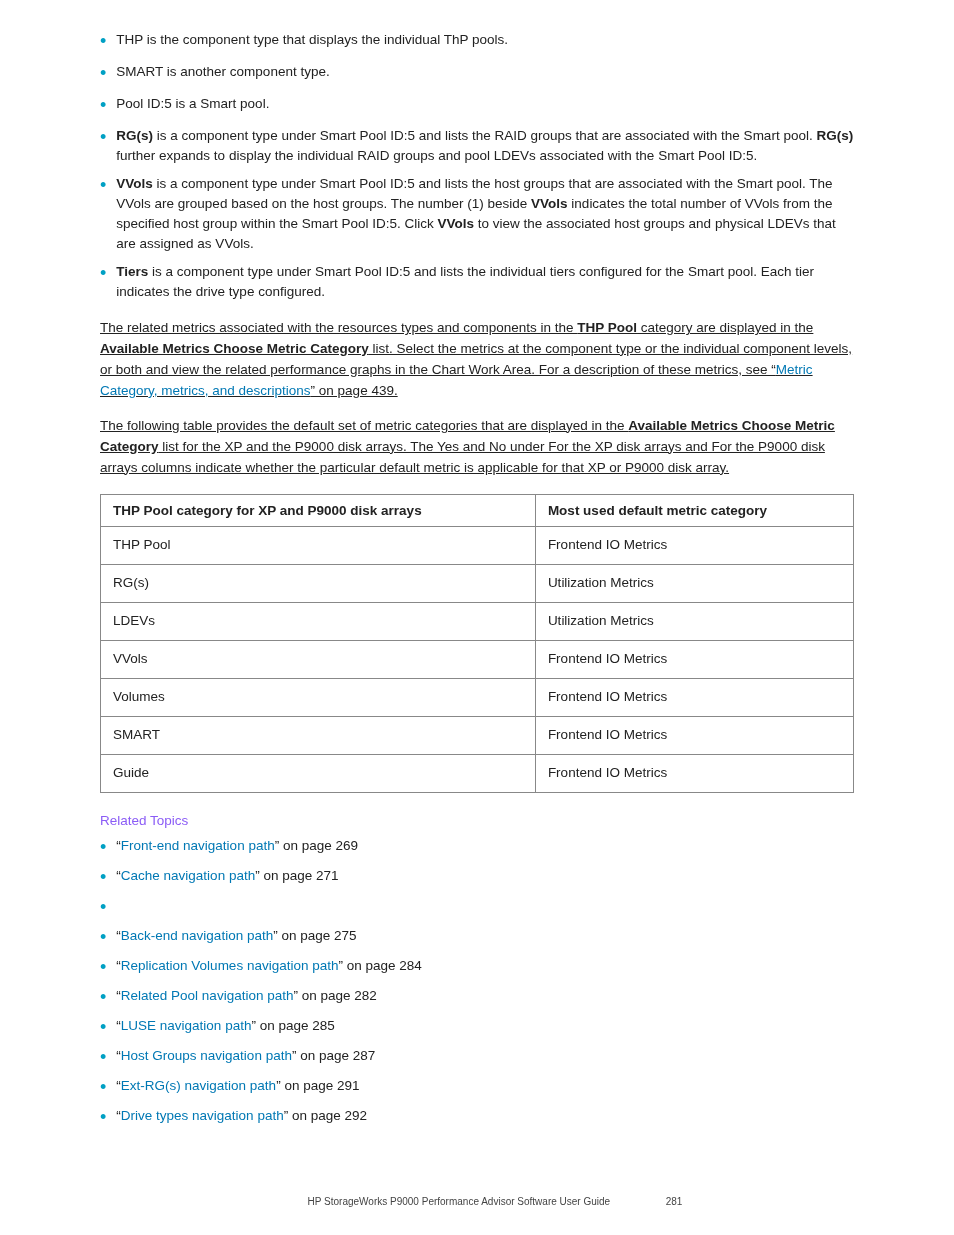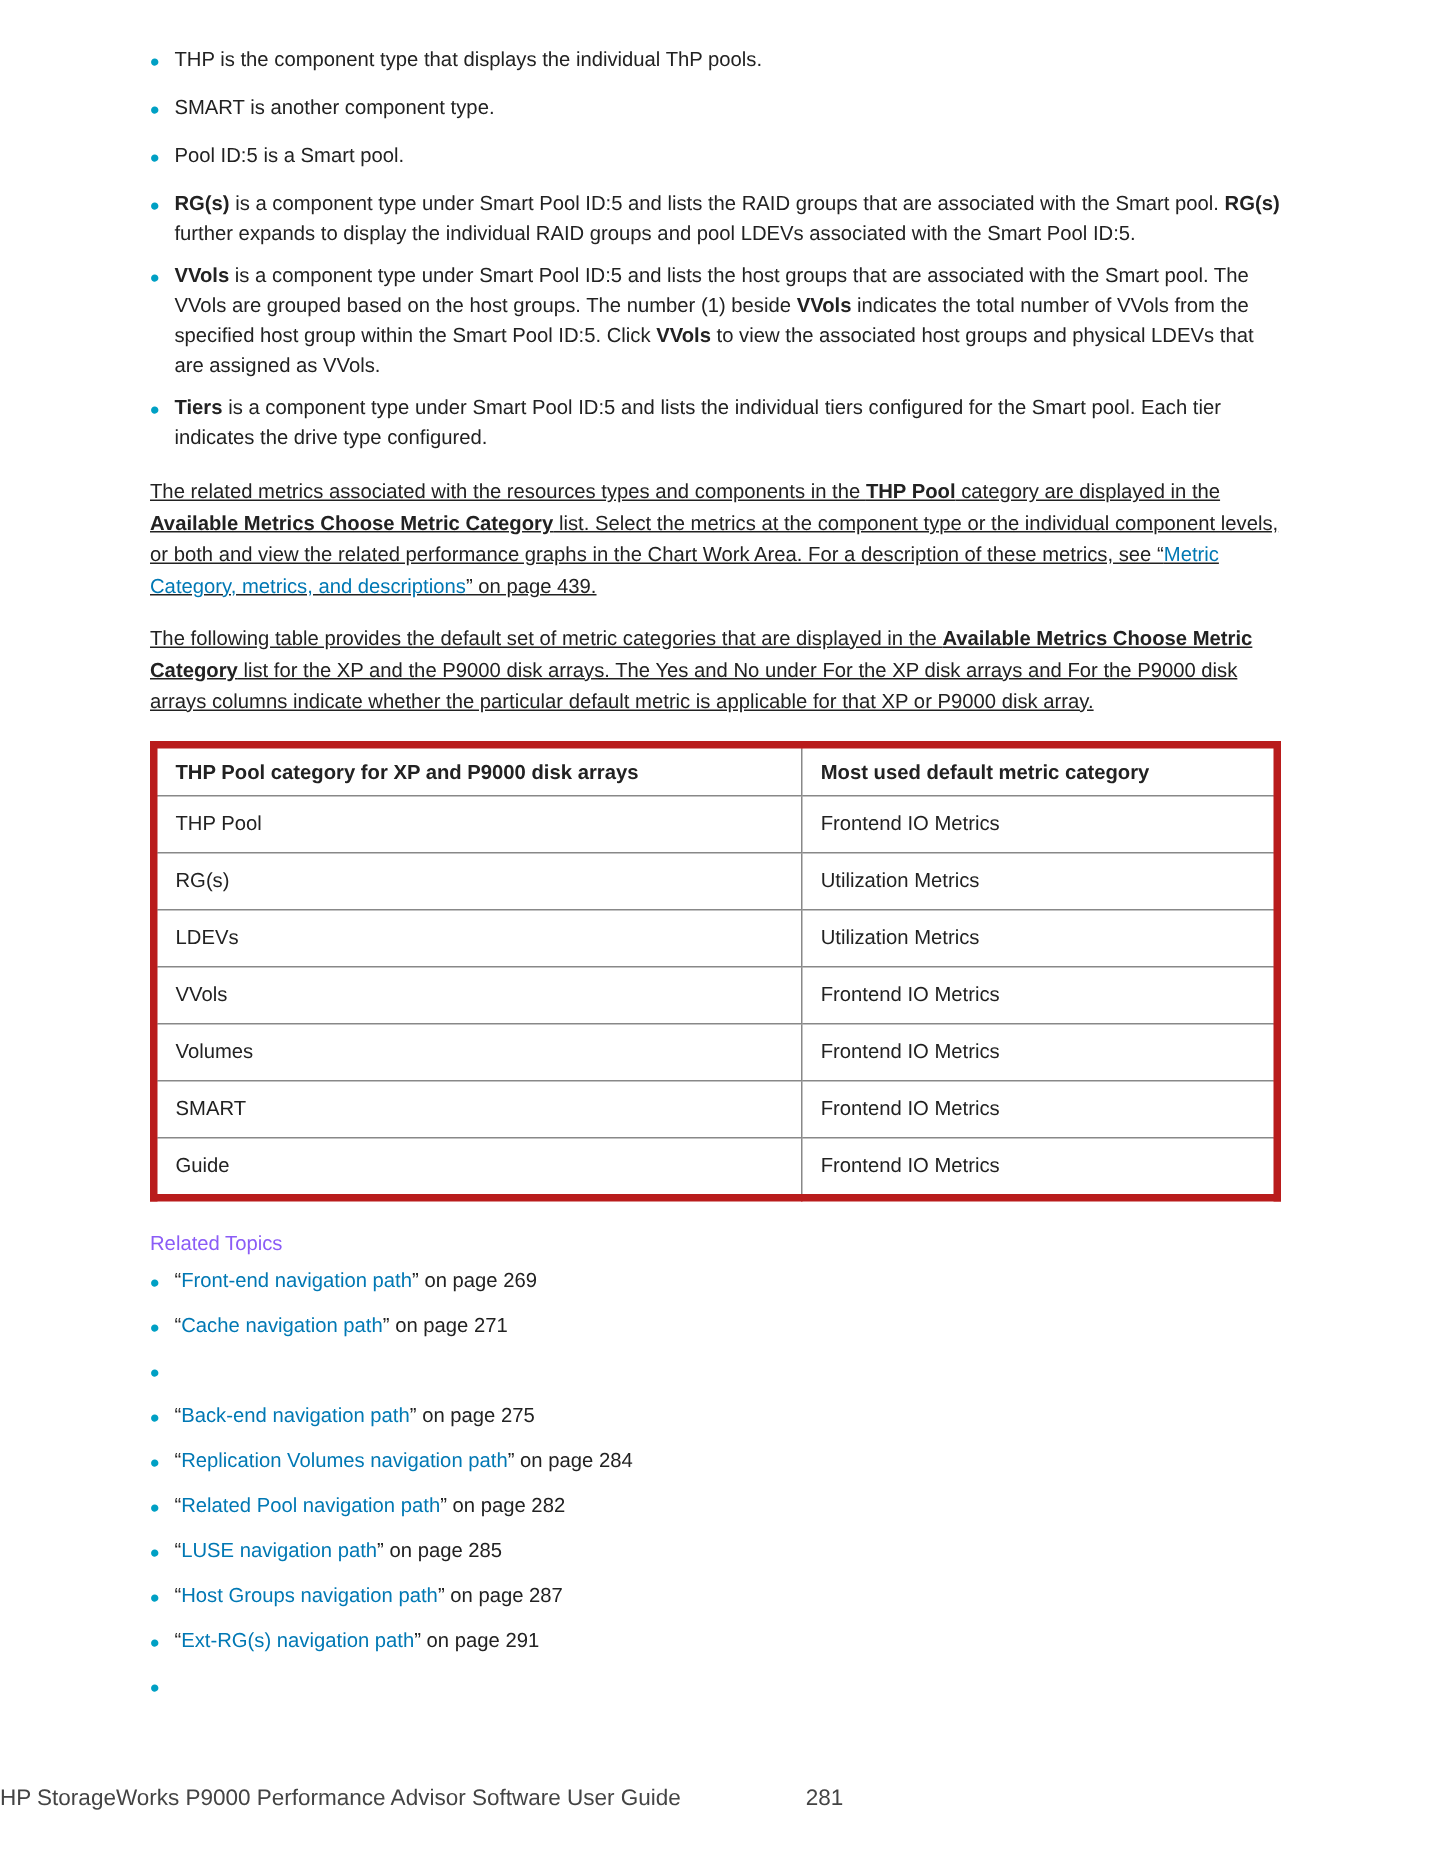--- a/index.html
+++ b/index.html
@@ -64,21 +64,21 @@
       line-height: 1.55;
       margin-bottom: 14px;
       text-decoration: underline;
     }
 
     
     .metrics-table {
       width: 100%;
       border-collapse: collapse;
       margin: 16px 4px 20px 0;
-      border: 5px solid #b91c1c;
+      border: 1px solid #b91c1c;
     }
 
     .metrics-table th {
       background: #ffffff;
       border: 1px solid #888;
       padding: 8px 12px;
       text-align: left;
       font-weight: bold;
       font-size: 13.5px;
     }
@@ -118,22 +118,24 @@
       margin-right: 10px;
       margin-top: -2px;
       flex-shrink: 0;
     }
 
     .footer {
       position: absolute;
       bottom: 28px;
       left: 0;
       right: 0;
-      font-size: 15px;
+      text-align: center;
+      font-size: 10px;
       color: #444;
+      padding-left: 36px;
     }
   </style>
 </head>
 <body>
 
 <div class="page-container">
 
   <ul class="bullet-list">
     <li>
       <span class="bullet-dot">•</span>
@@ -247,20 +249,21 @@
       <li>
         <span class="bullet-dot">•</span>
         <span>“<a class="link-text">Host Groups navigation path</a>” on page 287</span>
       </li>
       <li>
         <span class="bullet-dot">•</span>
         <span>“<a class="link-text">Ext-RG(s) navigation path</a>” on page 291</span>
       </li>
       <li>
         <span class="bullet-dot">•</span>
+        <span>“<a class="link-text">Drive types navigation path</a>” on page 292</span>
       </li>
     </ul>
   </div>
 
   <div class="footer">
     <span>HP StorageWorks P9000 Performance Advisor Software User Guide</span>&nbsp;&nbsp;&nbsp;&nbsp;&nbsp;&nbsp;&nbsp;&nbsp;&nbsp;&nbsp;&nbsp;&nbsp;&nbsp;&nbsp;&nbsp;&nbsp;&nbsp;&nbsp;&nbsp;&nbsp;<span>281</span>
   </div>
 
 </div>
 

